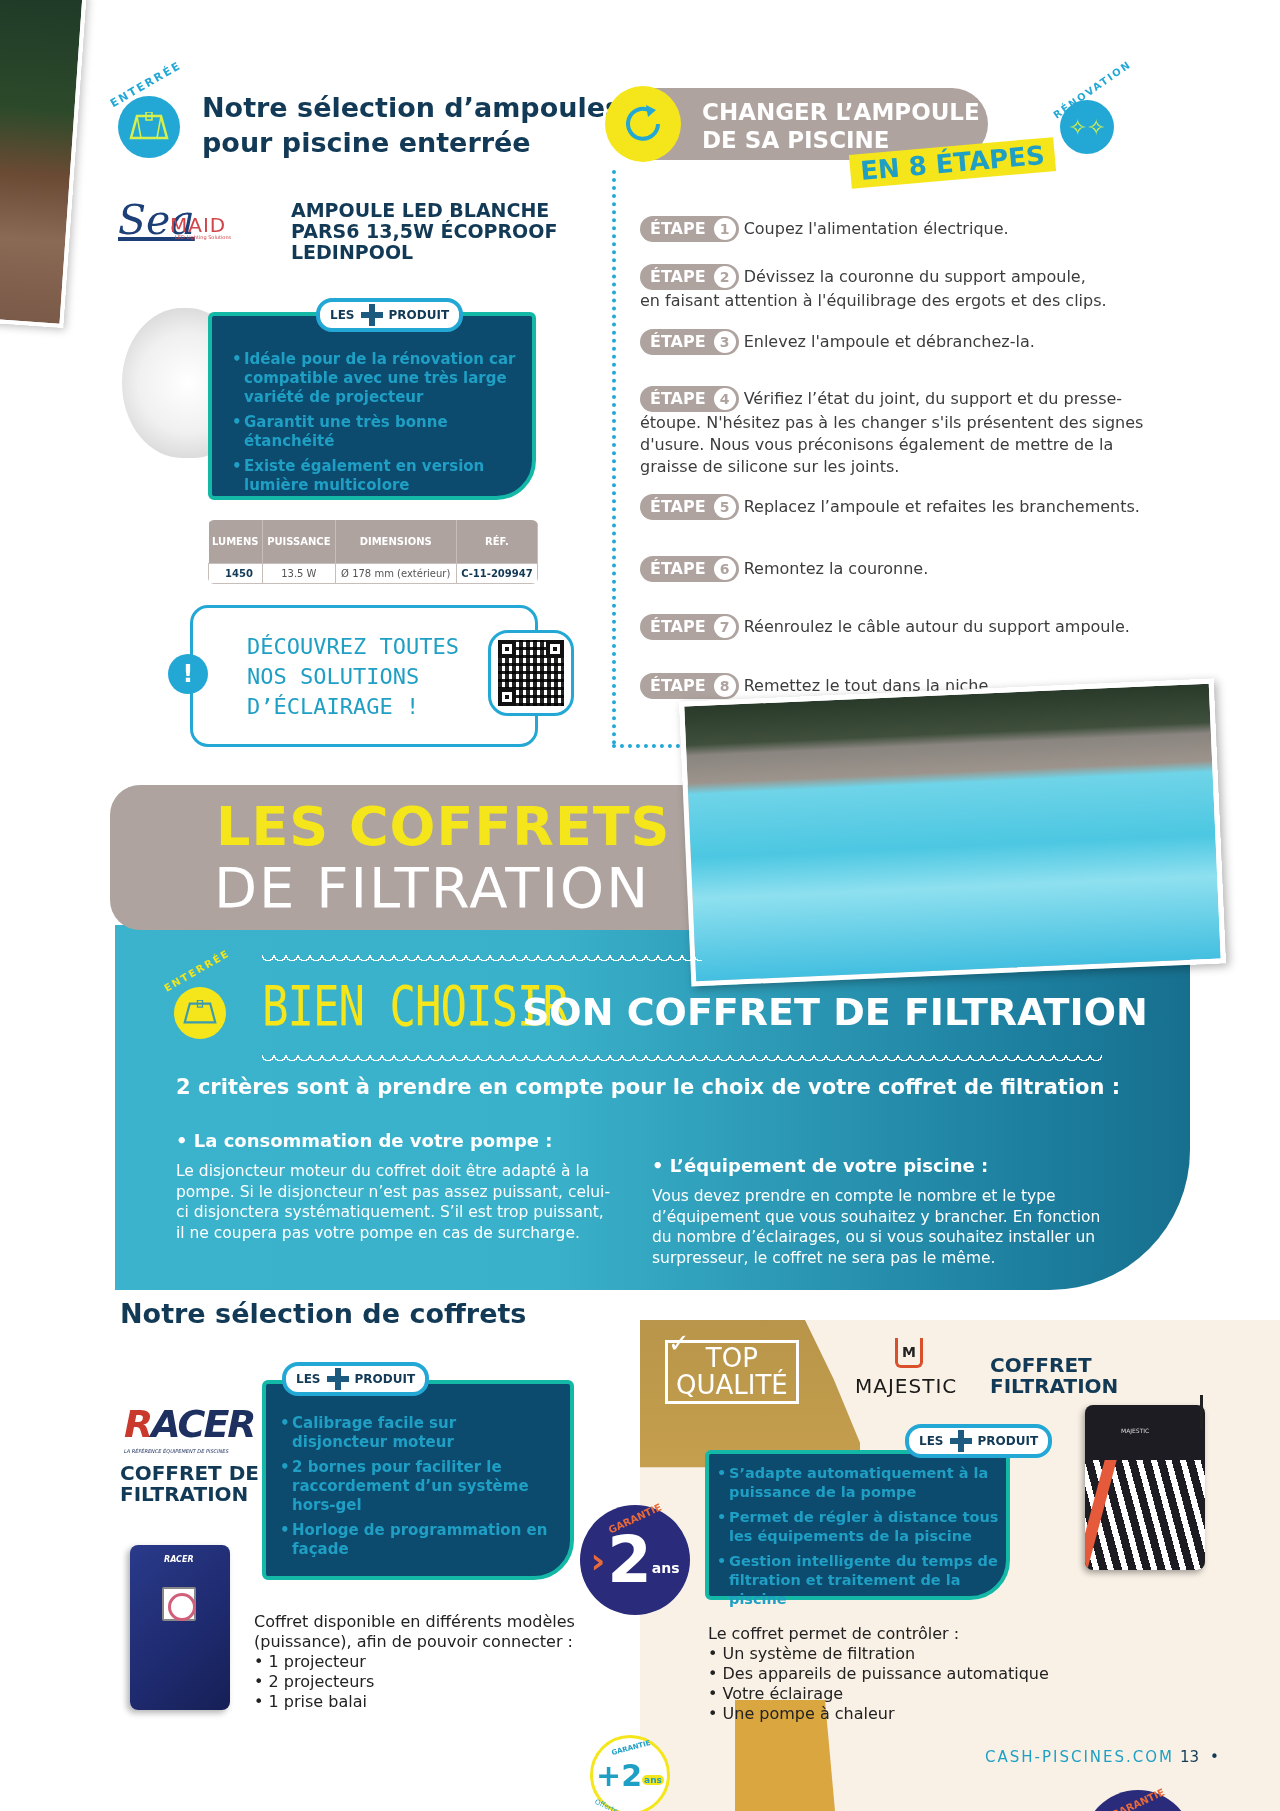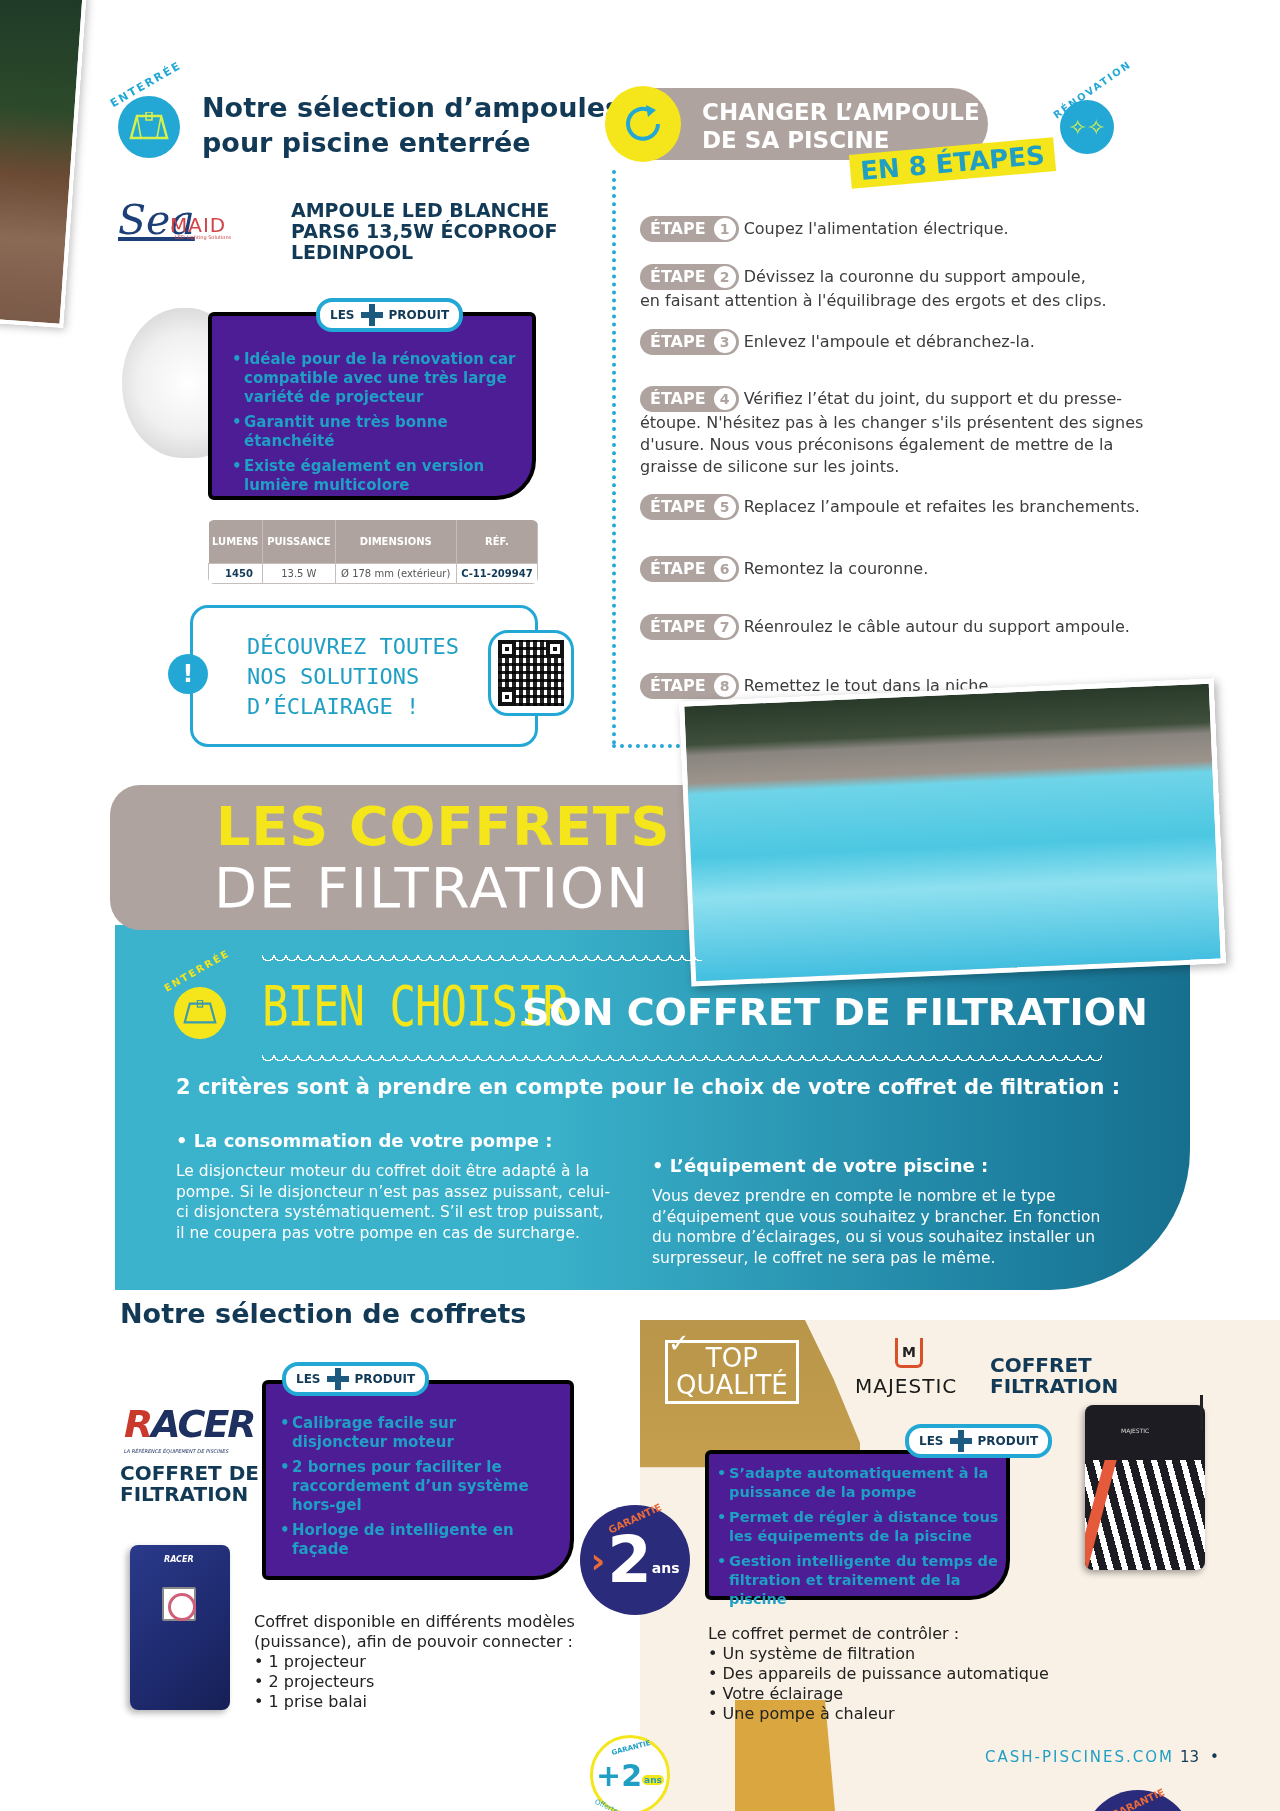--- a/index.html
+++ b/index.html
@@ -17,21 +17,21 @@
 
   .seamaid { left: 118px; top: 196px; width: 130px; height: 50px; }
   .seamaid .sea { font-family: "DejaVu Serif", serif; font-style: italic; font-size: 41px; color: #1d3f77; position:absolute; left:0; top:0;text-decoration:underline; }
   .seamaid .maid { font-family: "DejaVu Sans", sans-serif; font-size: 20px; color:#d1454a; position:absolute; left:52px; top:17px; letter-spacing:1px; }
   .seamaid .tag { font-size: 5px; color:#d1454a; position:absolute; left:57px; top:38px; }
 
   .product-title { font-weight: bold; font-size: 19px; line-height: 21px; color: #123a56; }
 
   .bulb { left: 122px; top: 308px; width: 120px; height: 150px; border-radius: 50% 45% 40% 50%; background: radial-gradient(circle at 55% 50%, #ffffff 0%, #f0f0f0 50%, #d8d8d8 80%, #c8c8c8 100%); }
 
-  .plus-box { border: 4px solid #000000; border-radius: 6px 6px 40px 6px; background:#4c1d95; }
+  .plus-box { border: 4px solid #14b8a6; border-radius: 6px 6px 40px 6px; background:#0c4a6e; }
   .plus-tag { background:#fff; border:4px solid #23a8d6; border-radius: 16px; display:flex; align-items:center; gap:6px; padding: 2px 10px; font-weight:bold; font-size: 12px; color:#123a56; }
   .plus-sign { width:22px; height:22px; position:relative; }
   .plus-sign::before { content:""; position:absolute; left:8px; top:0; width:6px; height:22px; background:#1d5a80; }
   .plus-sign::after { content:""; position:absolute; left:0; top:8px; width:22px; height:6px; background:#1d5a80; }
   .bullets { list-style:none; color:#1f9fc4; font-weight:bold; font-size: 15px; line-height: 19px; }
   .bullets li { position:relative; padding-left: 12px; margin-bottom: 6px; }
   .bullets li::before { content:"•"; position:absolute; left:0; top:0; }
 
   table.spec { border-collapse: collapse; font-size: 10px; width: 330px; border-radius: 6px; overflow: hidden; }
   table.spec th { background:#aea39f; color:#fff; font-weight:bold; padding:16px 2px; text-align:center; font-size:10px; border-right:1px solid #c6beba; }
@@ -321,21 +321,21 @@
 </div>
 <div class="abs racer-box">
   <div class="abs" style="left:34px;top:10px;color:#fff;font-size:8px;font-weight:bold;font-style:italic;">RACER</div>
   <div class="racer-timer"></div>
 </div>
 
 <div class="abs plus-box" style="left:262px;top:1380px;width:312px;height:200px;">
   <ul class="bullets abs" style="left:14px;top:30px;width:270px;">
     <li>Calibrage facile sur disjoncteur moteur</li>
     <li>2 bornes pour faciliter le raccordement d’un système hors-gel</li>
-    <li>Horloge de intelligente en façade</li>
+    <li>Horloge de programmation en façade</li>
   </ul>
 </div>
 <div class="abs plus-tag" style="left:282px;top:1362px;">
   <span>LES</span>
   <span class="plus-sign"></span>
   <span>PRODUIT</span>
 </div>
 
 <div class="abs plain-text" style="left:254px;top:1612px;width:340px;">
   <div>Coffret disponible en différents modèles (puissance), afin de pouvoir connecter :</div>

